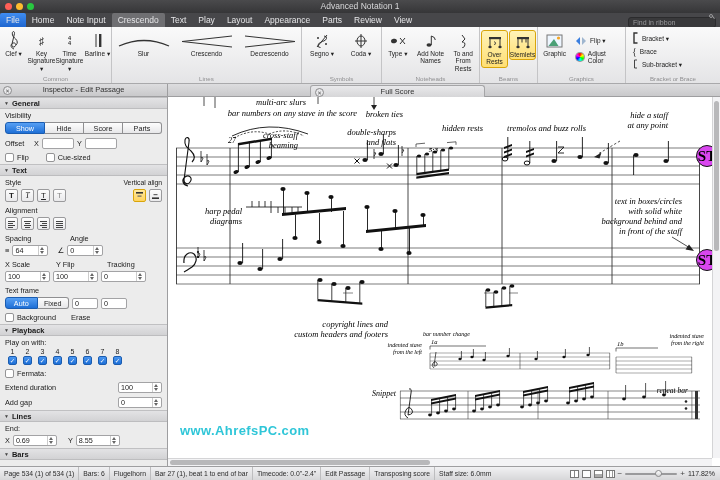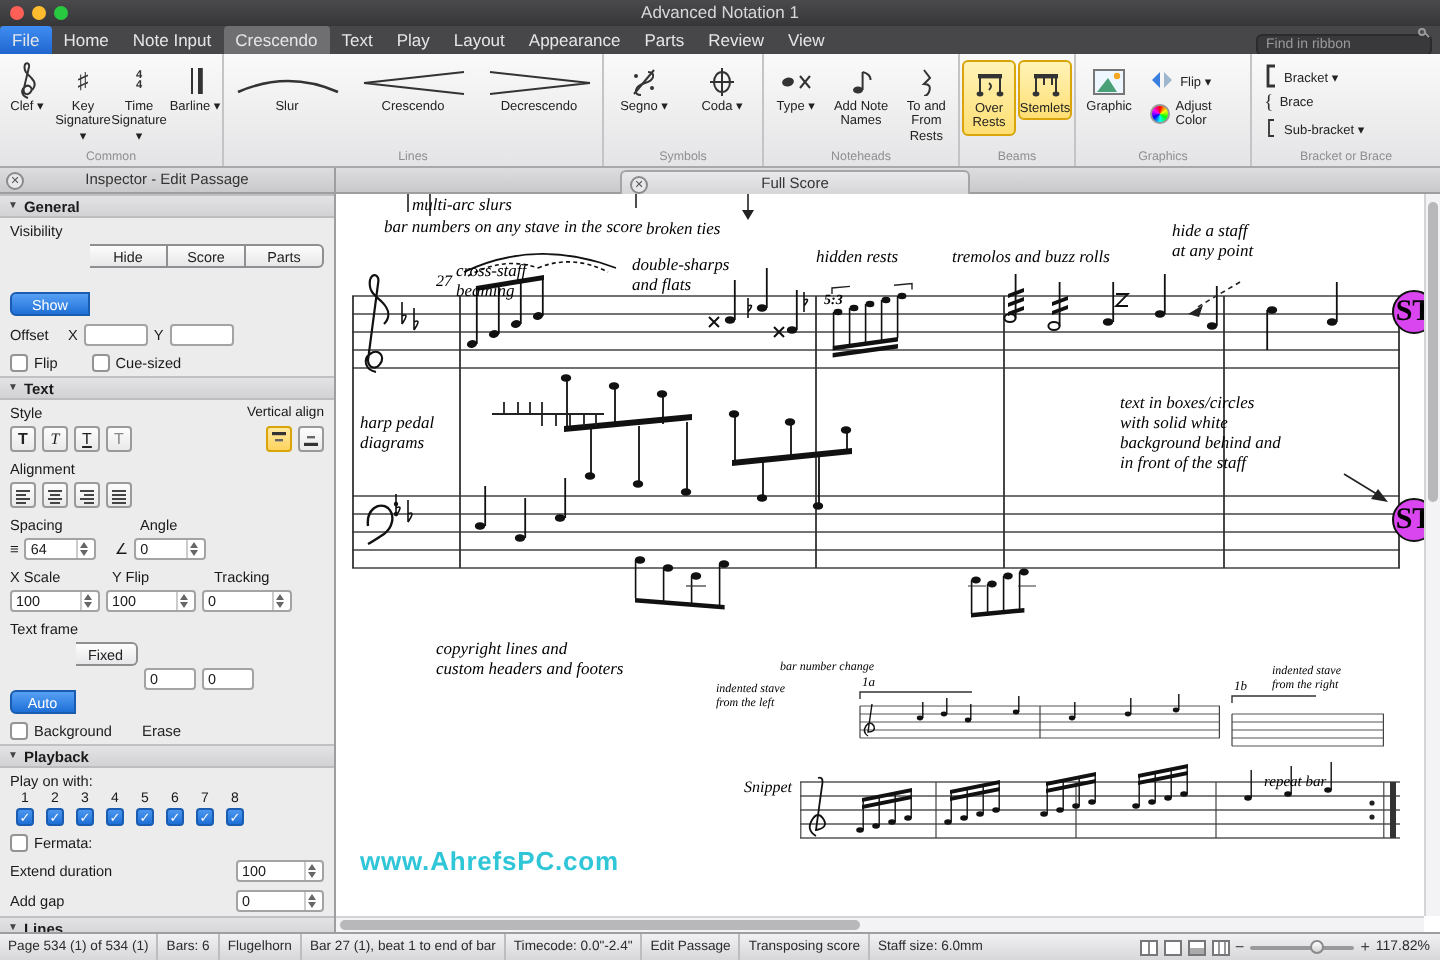--- a/index.html
+++ b/index.html
@@ -54,39 +54,39 @@
   
   .insp{position:absolute;top:97px;left:0;width:168px;bottom:14px;background:#ececec;border-right:1px solid #9e9ea0;font-size:7.5px;color:#1a1a1a;overflow:hidden;}
   .sec{height:12px;background:linear-gradient(#e3e3e5,#d2d2d4);border-top:1px solid #c0c0c2;border-bottom:1px solid #bdbdbf;display:flex;align-items:center;padding-left:4px;font-weight:bold;gap:3px;}
   .tri{font-size:5px;color:#444;}
   .irow{display:flex;align-items:center;padding:2px 5px;gap:3px;}
   .ilbl{font-size:7.3px;}
   .seg{display:flex;flex:1;}
   .seg .sbtn{flex:1;height:12px;font-size:7.2px;border:1px solid #8f8f91;border-left-width:0;background:linear-gradient(#fdfdfd,#e7e7e9);color:#222;display:flex;align-items:center;justify-content:center;}
   .seg .sbtn:first-child{border-left-width:1px;border-radius:3px 0 0 3px;}
   .seg .sbtn:last-child{border-radius:0 3px 3px 0;}
-  .seg .on{background:linear-gradient(#57a0f4,#1e6fd6);color:#fff;border-color:#1a5cb0;margin-top:24px;}
+  .seg .on{background:linear-gradient(#57a0f4,#1e6fd6);color:#fff;border-color:#1a5cb0;}
   .field{background:#fff;border:1px solid #a3a3a5;border-radius:2px;height:11px;display:flex;align-items:center;padding:0 2px;font-size:7.2px;position:relative;}
   .fval{flex:1;}
   .stp{width:7px;height:9px;display:flex;flex-direction:column;align-items:center;justify-content:center;gap:1px;border-left:1px solid #ccc;}
   .stp i{width:0;height:0;border-left:2.5px solid transparent;border-right:2.5px solid transparent;}
   .stp .up{border-bottom:3px solid #666;}
   .stp .dn{border-top:3px solid #666;}
   .cb{width:9px;height:9px;border:1px solid #949496;background:#fff;border-radius:2px;display:inline-flex;align-items:center;justify-content:center;font-size:6.5px;color:#fff;flex:none;}
   .cb.checked{background:linear-gradient(#4b97f0,#1e6fd6);border-color:#1a5cb0;}
   .tbtn{width:13px;height:13px;border:1px solid #9a9a9c;background:linear-gradient(#fdfdfd,#e9e9eb);border-radius:2px;display:flex;align-items:center;justify-content:center;font-size:8px;color:#222;}
   .tbt-b{font-weight:bold;}.tbt-i{font-style:italic;font-family:"Liberation Serif",serif;}.tbt-u{text-decoration:underline;}.tbt-o{color:#888;}
   .tbtn.hlv{background:linear-gradient(#ffe9a0,#ffd35e);border-color:#d9a50a;}
   .passcell{width:15px;text-align:center;font-size:7px;flex:none;}
   .erase{color:#222;}
 
   
   .scorearea{position:absolute;top:97px;left:168px;right:0;bottom:14px;background:#fff;overflow:hidden;}
   .scoresvg{position:absolute;top:0;left:0;}
-  .ann{position:absolute;font-family:"Liberation Serif",serif;font-style:italic;color:#000;font-size:8.5px;line-height:1.18;text-align:left;}
+  .ann{position:absolute;font-family:"Liberation Serif",serif;font-style:italic;color:#000;font-size:8.5px;line-height:1.18;text-align:right;}
   .ann.sm{font-size:6px;}
   .ann.right{text-align:right;}
   .tupnum{font-weight:bold;font-size:7px;}
   .stcircle{position:absolute;width:22px;height:22px;border:1.5px solid #111;border-radius:50%;background:#d946ef;display:flex;align-items:center;justify-content:center;font-size:15px;font-weight:bold;font-family:"Liberation Serif",serif;font-style:normal;}
   .watermark{position:absolute;left:12px;top:326px;font-size:13px;font-weight:bold;color:#2fc6d8;letter-spacing:0.4px;
     text-shadow:-1px -1px 0 #fff,1px -1px 0 #fff,-1px 1px 0 #fff,1px 1px 0 #fff,0 0 3px #fff;}
   .vscroll{position:absolute;top:0;right:0;bottom:8px;width:8px;background:#f3f3f5;border-left:1px solid #d4d4d6;}
   .vthumb{position:absolute;top:4px;left:1px;right:1px;height:150px;background:#b8b8ba;border-radius:3px;}
   .hscroll{position:absolute;left:0;right:8px;bottom:0;height:8px;background:#f3f3f5;border-top:1px solid #d4d4d6;}
   .hthumb{position:absolute;left:2px;top:1px;bottom:1px;width:260px;background:#b8b8ba;border-radius:3px;}

